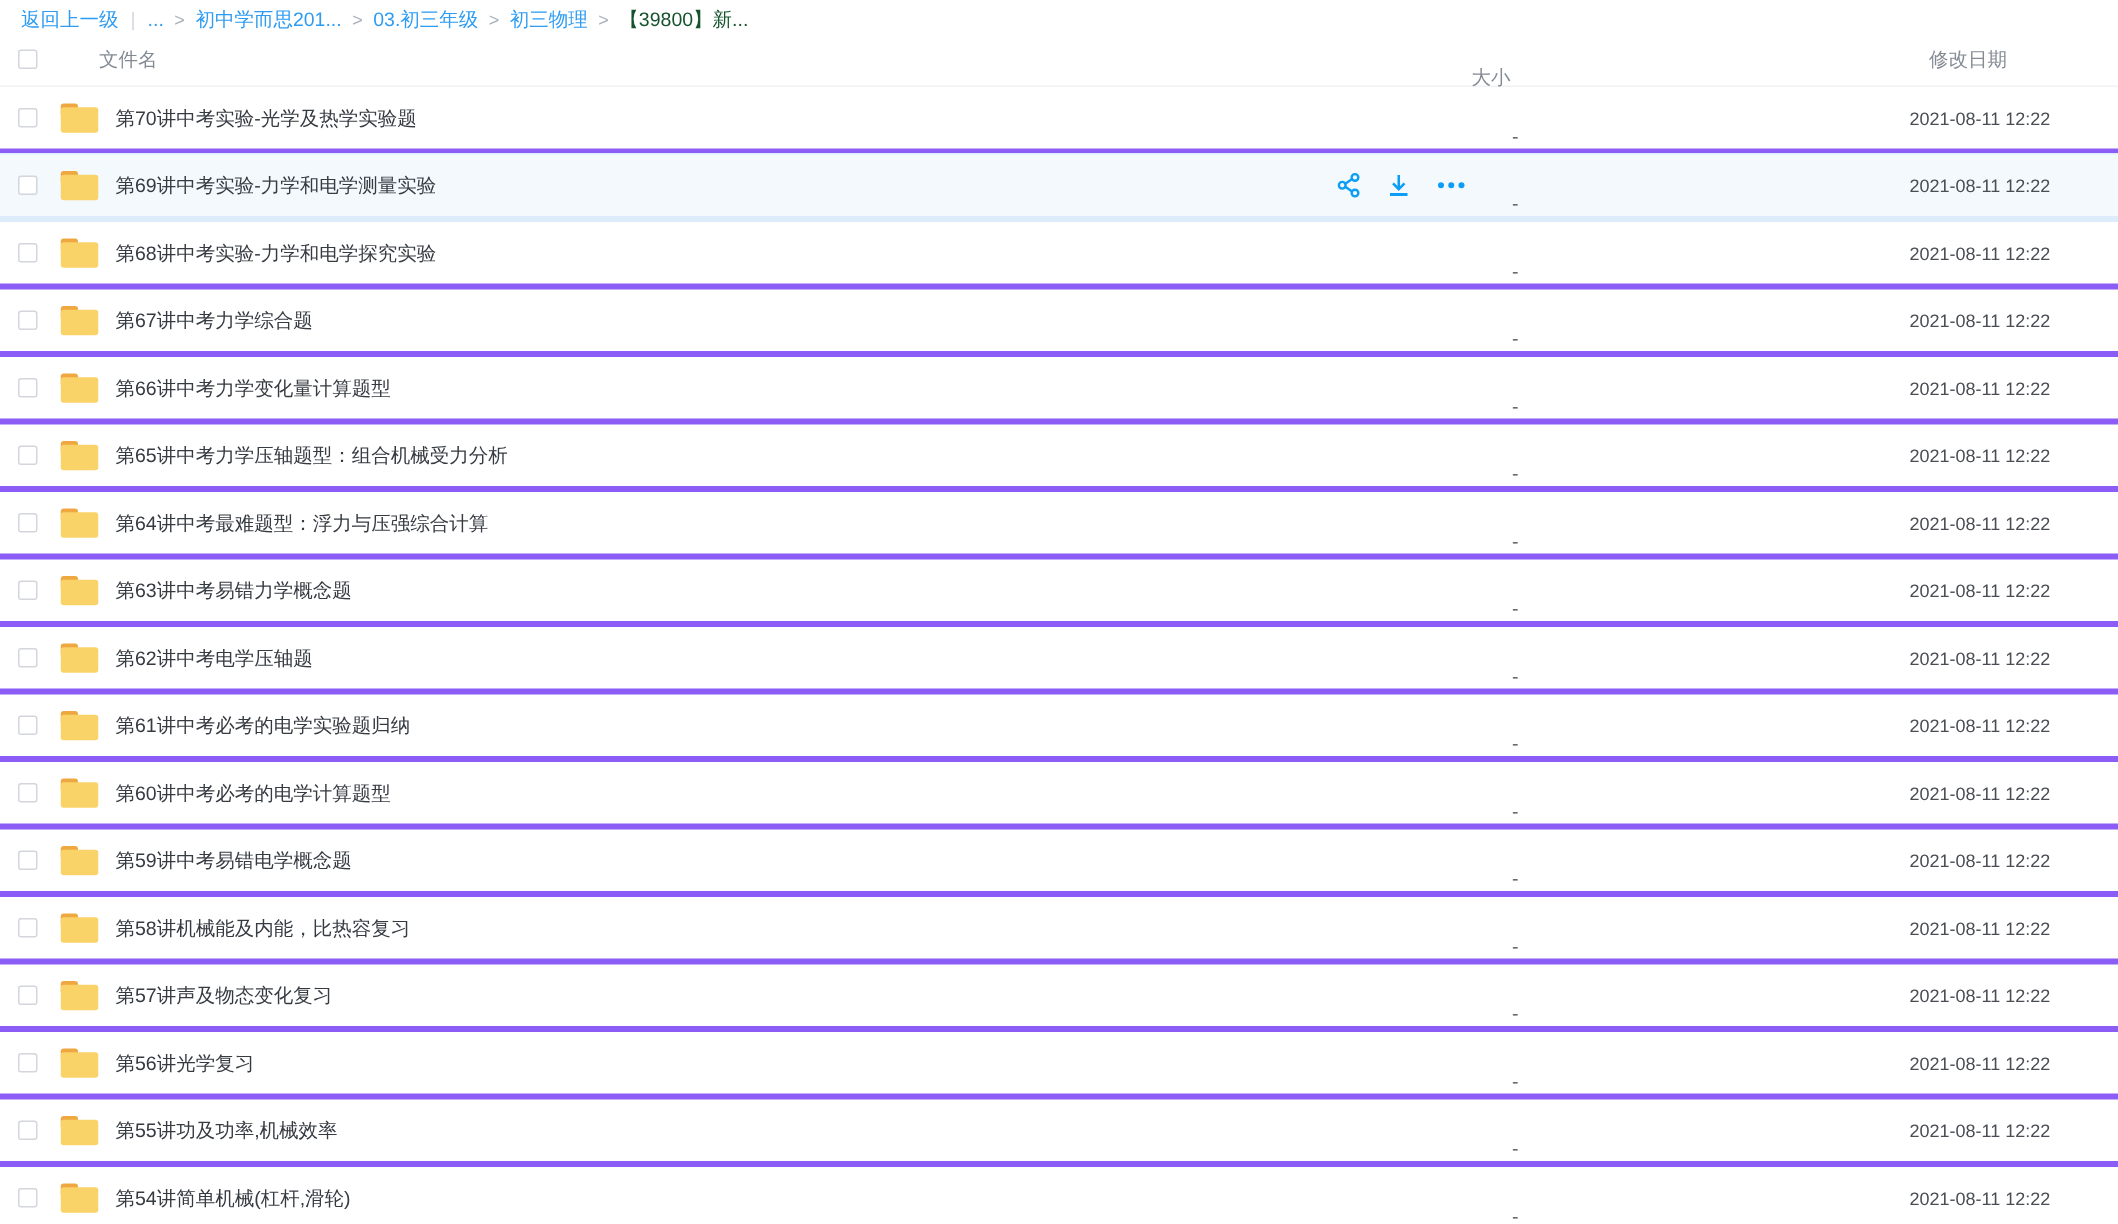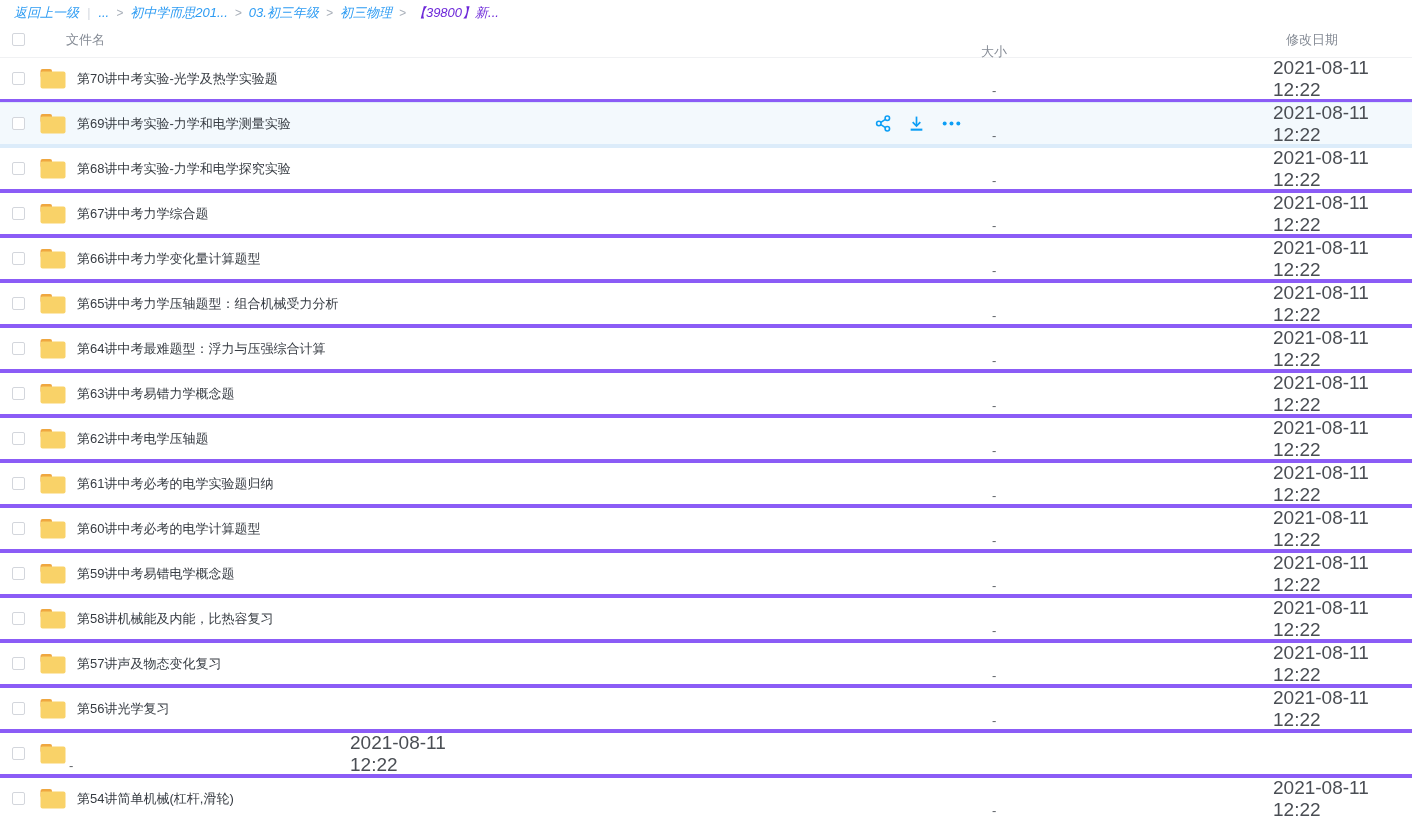--- a/index.html
+++ b/index.html
@@ -1,25 +1,25 @@
 <!DOCTYPE html>
 <html style="--accent: #0c9ef5; --link: #2e9cf3; --hover-bg: #f3f9fd; --folder-body: #f9d268; --folder-tab: #efa740;"><head>
 <meta charset="utf-8">
 <style>
   * { margin:0; padding:0; box-sizing:border-box; }
   html,body { width:1412px; height:816px; background:#fff; overflow:hidden;
               font-family:"Liberation Sans","DejaVu Sans",sans-serif; }
 
   
   .breadcrumb { height:22px; padding:3px 0 0 14px; font-size:13px; line-height:16px;
-                white-space:nowrap; display:flex; align-items:center;font-style:italic; }
+                white-space:nowrap; display:flex; align-items:center; }
   .bc-link { color:var(--link,#2e9cf3); text-decoration:none; cursor:pointer; }
   .bc-sep { color:#a9b0ba; margin:0 7px; font-size:12px; }
   .bc-pipe { color:#d4d9e0; margin:0 8px; }
-  .bc-current { color:#6d28d9;text-align:center; }
+  .bc-current { color:#14532d;text-align:center; }
 
   
   .table-header { height:36px; display:flex; align-items:center; padding-left:12px;
                   border-bottom:1px solid #f0f1f3;gap:29px; }
   .col-head { font-size:13px; color:#858b95; }
   .head-name { flex:1; margin-left:12px; }
   .col-size { width:268px; flex:none; padding-left:3px;margin-top:24px; }
   .col-date { width:139px; flex:none; }
   .table-header .col-size { padding-left:5px; }
   .table-header .col-date { padding-left:13px;font-family:Liberation Mono, monospace; }
@@ -31,21 +31,21 @@
   
   .row { display:flex; align-items:center; height:45px; padding-left:12px;
          border-bottom:4px solid #8b5cf6; cursor:default; }
   .row.hovered { background:var(--hover-bg,#f3f9fd); border-bottom-color:#dcecfa;
                  box-shadow:0 -1px 0 #dcecfa; }
   .folder { margin-left:15px; flex:none; display:flex; }
   .row-name { margin-left:11px; flex:1; min-width:0; font-size:13px; color:#363b42;
               white-space:nowrap; overflow:hidden; text-overflow:ellipsis;
               text-decoration:none; cursor:pointer; }
   .row .col-size { font-size:13px; color:#5f6368; }
-  .row .col-date { font-size:19px; color:#4a4e54;margin-left:16px; }
+  .row .col-date { font-size:12px; color:#4a4e54; }
 
   
   .actions { display:none; align-items:center; margin-right:27px; }
   .row.hovered .actions { display:flex; }
   .action-btn { display:flex; align-items:center; justify-content:center;
                 background:none; border:none; padding:0; margin-left:16px;
                 color:var(--accent,#0c9ef5); cursor:pointer; }
   .action-btn:first-child { margin-left:0; }
 </style>
 </head>
@@ -310,20 +310,21 @@
   </div>
 
   <div class="row">
     <span class="checkbox"></span>
     <span class="folder">
       <svg width="26" height="21" viewBox="0 0 26 21">
         <rect x="0.5" y="1" width="11.5" height="9" rx="2" fill="var(--folder-tab,#efa740)"></rect>
         <rect x="0.5" y="3.5" width="25" height="17" rx="2" fill="var(--folder-body,#f9d268)"></rect>
       </svg>
     </span>
+    <a class="row-name">第55讲功及功率,机械效率</a>
 
     <span class="col-size">-</span>
     <span class="col-date">2021-08-11 12:22</span>
   </div>
 
   <div class="row">
     <span class="checkbox"></span>
     <span class="folder">
       <svg width="26" height="21" viewBox="0 0 26 21">
         <rect x="0.5" y="1" width="11.5" height="9" rx="2" fill="var(--folder-tab,#efa740)"></rect>

